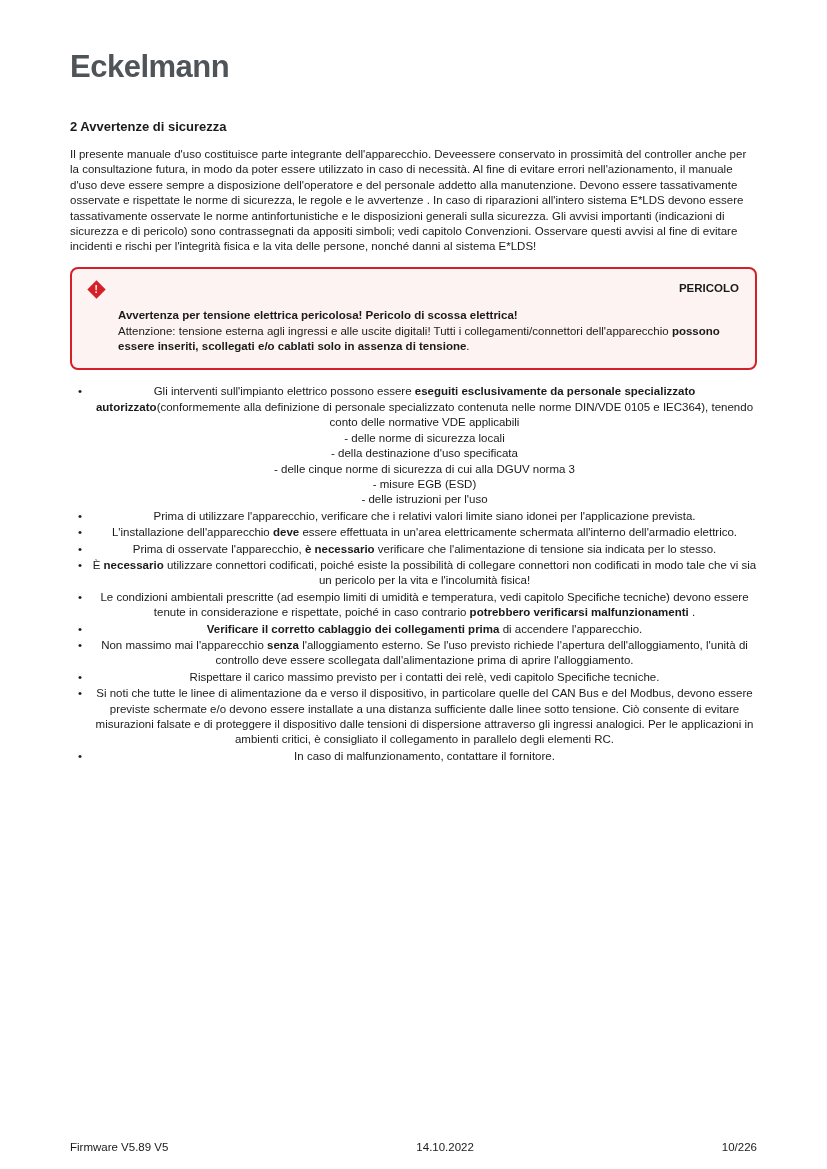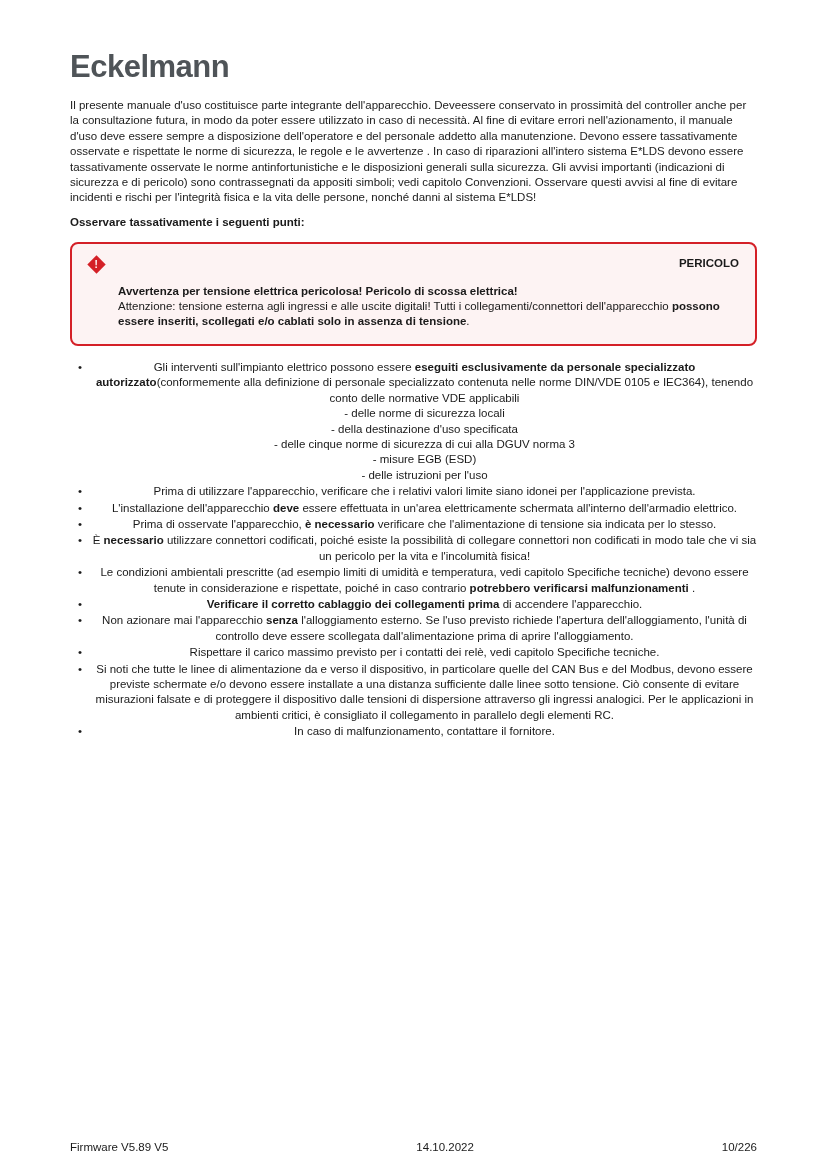--- a/index.html
+++ b/index.html
@@ -106,24 +106,24 @@
     font-size:11.5px;
   }
 </style>
 </head>
 <body>
 
 <div class="page">
   <div class="content">
     <div class="logo">Eckelmann</div>
 
+    <h2 class="heading">2 Avvertenze di sicurezza</h2>
 
     <p class="intro">Il presente manuale d'uso costituisce parte integrante dell'apparecchio. Deveessere conservato in prossimità del controller anche per la consultazione futura, in modo da poter essere utilizzato in caso di necessità. Al fine di evitare errori nell'azionamento, il manuale d'uso deve essere sempre a disposizione dell'operatore e del personale addetto alla manutenzione. Devono essere tassativamente osservate e rispettate le norme di sicurezza, le regole e le avvertenze . In caso di riparazioni all'intero sistema E*LDS devono essere tassativamente osservate le norme antinfortunistiche e le disposizioni generali sulla sicurezza. Gli avvisi importanti (indicazioni di sicurezza e di pericolo) sono contrassegnati da appositi simboli; vedi capitolo Convenzioni. Osservare questi avvisi al fine di evitare incidenti e rischi per l'integrità fisica e la vita delle persone, nonché danni al sistema E*LDS!</p>
 
-    <p class="observe">Osservare tassativamente i seguenti punti:</p>
 
     <div class="danger-box">
       <div class="danger-icon-cell">
         <span class="diamond">
           <span class="excl">!</span>
         </span>
       </div>
       <div class="danger-content">
         <span class="danger-title">PERICOLO</span>
         <p class="danger-line1">Avvertenza per tensione elettrica pericolosa! Pericolo di scossa elettrica!</p>
@@ -137,21 +137,21 @@
 - della destinazione d'uso specificata
 - delle cinque norme di sicurezza di cui alla DGUV norma 3
 - misure EGB (ESD)
 - delle istruzioni per l'uso</span></li>
         <li><span>Prima di utilizzare l'apparecchio, verificare che i relativi valori limite siano idonei per l'applicazione prevista.</span></li>
         <li><span>L'installazione dell'apparecchio </span><span class="b">deve</span><span> essere effettuata in un'area elettricamente schermata all'interno dell'armadio elettrico.</span></li>
         <li><span>Prima di osservate l'apparecchio, </span><span class="b">è necessario</span><span> verificare che l'alimentazione di tensione sia indicata per lo stesso.</span></li>
         <li><span>È </span><span class="b">necessario</span><span> utilizzare connettori codificati, poiché esiste la possibilità di collegare connettori non codificati in modo tale che vi sia un pericolo per la vita e l'incolumità fisica!</span></li>
         <li><span>Le condizioni ambientali prescritte (ad esempio limiti di umidità e temperatura, vedi capitolo Specifiche tecniche) devono essere tenute in considerazione e rispettate, poiché in caso contrario </span><span class="b">potrebbero verificarsi malfunzionamenti</span><span> .</span></li>
         <li><span class="b">Verificare il corretto cablaggio dei collegamenti prima</span><span> di accendere l'apparecchio.</span></li>
-        <li><span>Non azionare mai l'apparecchio </span><span class="b">senza</span><span> l'alloggiamento esterno. Se l'uso previsto richiede l'apertura dell'alloggiamento, l'unità di controllo deve essere scollegata dall'alimentazione prima di aprire l'alloggiamento.</span></li>
+        <li><span>Non massimo mai l'apparecchio </span><span class="b">senza</span><span> l'alloggiamento esterno. Se l'uso previsto richiede l'apertura dell'alloggiamento, l'unità di controllo deve essere scollegata dall'alimentazione prima di aprire l'alloggiamento.</span></li>
         <li><span>Rispettare il carico massimo previsto per i contatti dei relè, vedi capitolo Specifiche tecniche.</span></li>
         <li><span>Si noti che tutte le linee di alimentazione da e verso il dispositivo, in particolare quelle del CAN Bus e del Modbus, devono essere previste schermate e/o devono essere installate a una distanza sufficiente dalle linee sotto tensione. Ciò consente di evitare misurazioni falsate e di proteggere il dispositivo dalle tensioni di dispersione attraverso gli ingressi analogici. Per le applicazioni in ambienti critici, è consigliato il collegamento in parallelo degli elementi RC.</span></li>
         <li><span>In caso di malfunzionamento, contattare il fornitore.</span></li>
       </ul>
   </div>
 
   <div class="footer">
     <span>Firmware V5.89 V5</span>
     <span>14.10.2022</span>
     <span>10/226</span>

